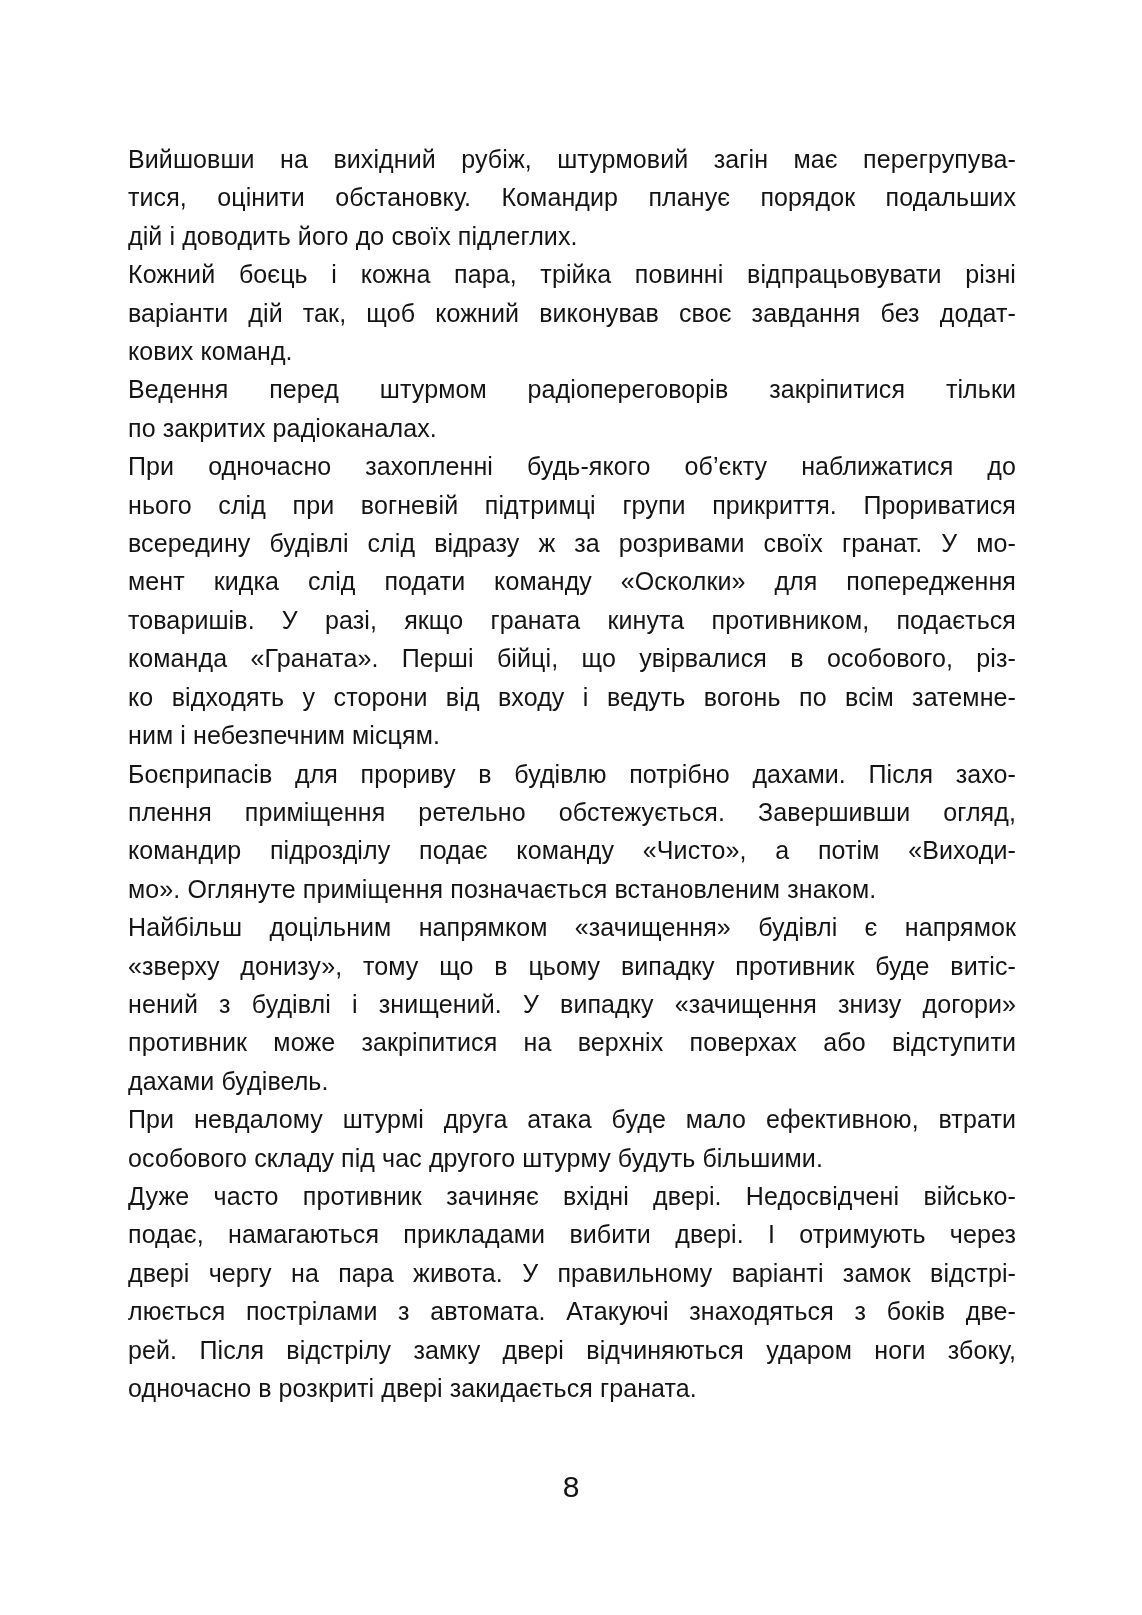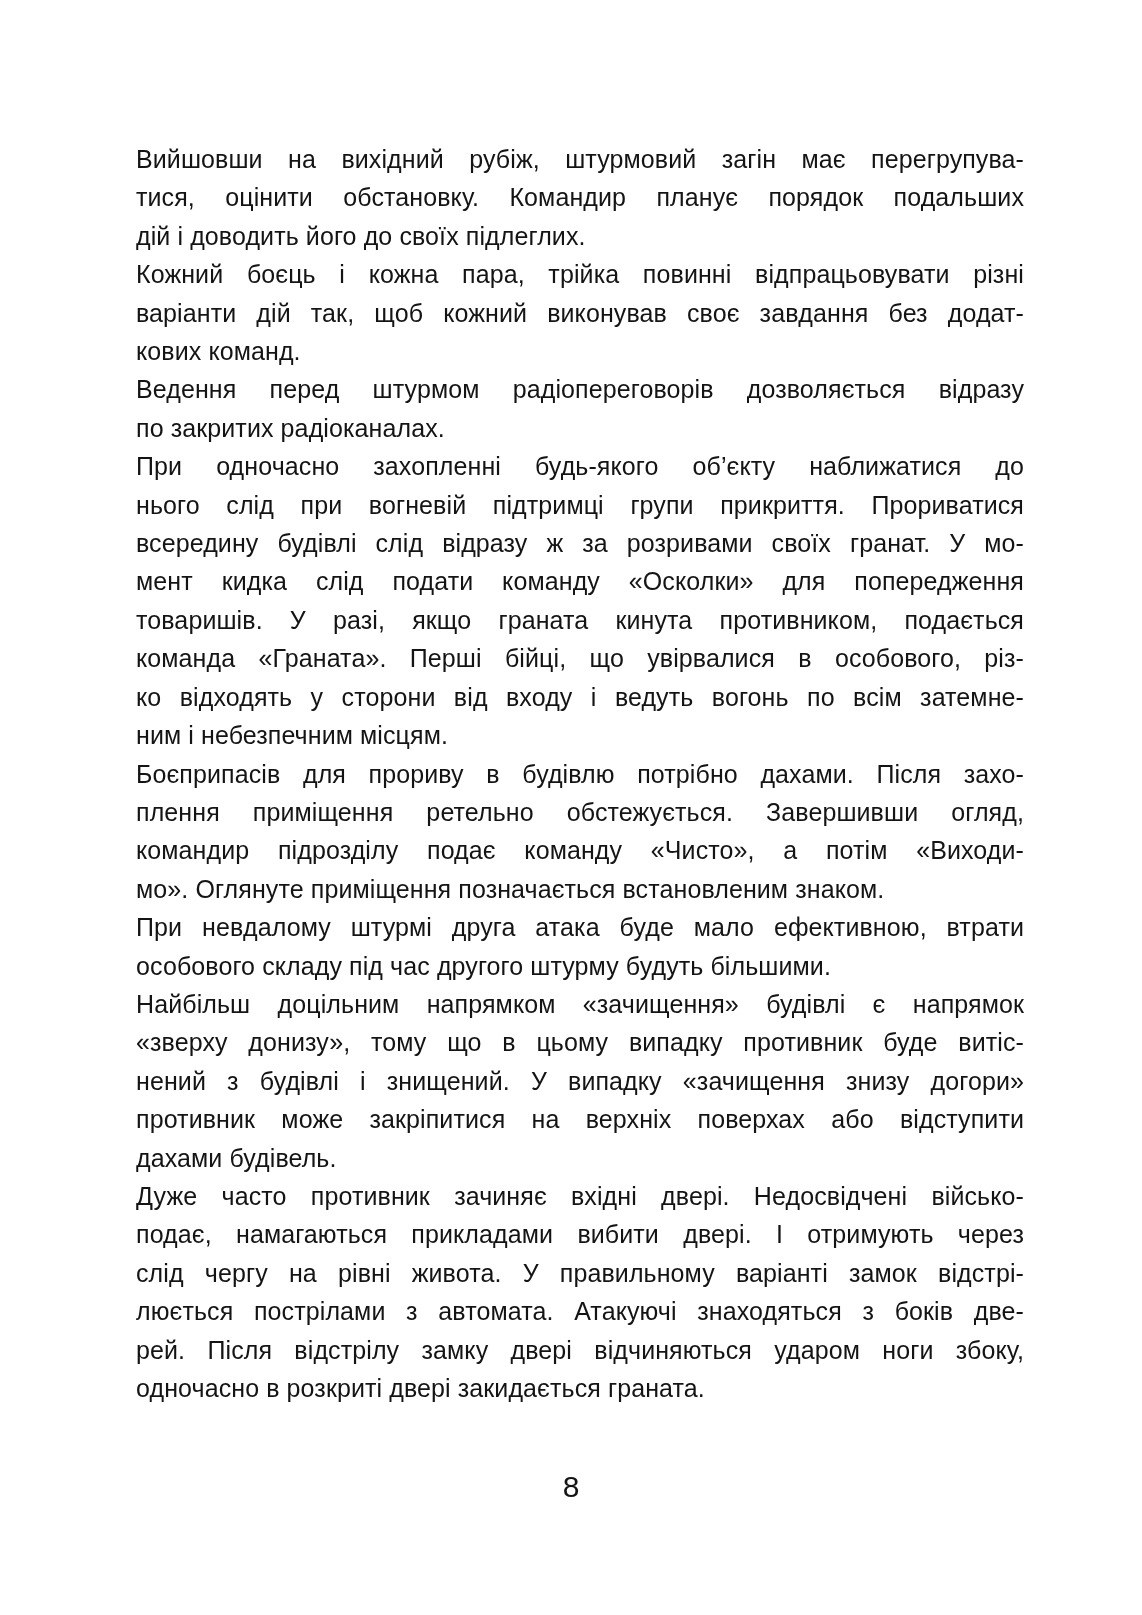--- a/index.html
+++ b/index.html
@@ -12,21 +12,21 @@
     width: 1142px;
     height: 1615px;
     background: #ffffff;
     color: #141414;
     font-family: "Liberation Sans", "DejaVu Sans", sans-serif;
     overflow: hidden;
   }
   .text-block {
     position: absolute;
     top: 140px;
-    left: 136px;
+    left: 128px;
     width: 888px;
     font-size: 25px;
     line-height: 38.4px;
     letter-spacing: 0.1px;
   }
   .paragraph {
     margin: 0;
     padding: 0;
   }
   .line {
@@ -56,53 +56,53 @@
         <div class="line">Вийшовши на вихідний рубіж, штурмовий загін має перегрупува-</div>
         <div class="line">тися, оцінити обстановку. Командир планує порядок подальших</div>
         <div class="line last">дій і доводить його до своїх підлеглих.</div>
       </div>
       <div class="paragraph">
         <div class="line">Кожний боєць і кожна пара, трійка повинні відпрацьовувати різні</div>
         <div class="line">варіанти дій так, щоб кожний виконував своє завдання без додат-</div>
         <div class="line last">кових команд.</div>
       </div>
       <div class="paragraph">
-        <div class="line">Ведення перед штурмом радіопереговорів дозволяється відразу</div>
+        <div class="line">Ведення перед штурмом радіопереговорів закріпитися тільки</div>
         <div class="line last">по закритих радіоканалах.</div>
       </div>
       <div class="paragraph">
         <div class="line">При одночасно захопленні будь-якого об’єкту наближатися до</div>
         <div class="line">нього слід при вогневій підтримці групи прикриття. Прориватися</div>
         <div class="line">всередину будівлі слід відразу ж за розривами своїх гранат. У мо-</div>
         <div class="line">мент кидка слід подати команду «Осколки» для попередження</div>
         <div class="line">товаришів. У разі, якщо граната кинута противником, подається</div>
         <div class="line">команда «Граната». Перші бійці, що увірвалися в особового, різ-</div>
         <div class="line">ко відходять у сторони від входу і ведуть вогонь по всім затемне-</div>
         <div class="line last">ним і небезпечним місцям.</div>
       </div>
       <div class="paragraph">
         <div class="line">Боєприпасів для прориву в будівлю потрібно дахами. Після захо-</div>
         <div class="line">плення приміщення ретельно обстежується. Завершивши огляд,</div>
         <div class="line">командир підрозділу подає команду «Чисто», а потім «Виходи-</div>
         <div class="line last">мо». Оглянуте приміщення позначається встановленим знаком.</div>
       </div>
       <div class="paragraph">
-        <div class="line">При невдалому штурмі друга атака буде мало ефективною, втрати</div>
-        <div class="line last">особового складу під час другого штурму будуть більшими.</div>
-      </div>
-      <div class="paragraph">
         <div class="line">Найбільш доцільним напрямком «зачищення» будівлі є напрямок</div>
         <div class="line">«зверху донизу», тому що в цьому випадку противник буде витіс-</div>
         <div class="line">нений з будівлі і знищений. У випадку «зачищення знизу догори»</div>
         <div class="line">противник може закріпитися на верхніх поверхах або відступити</div>
         <div class="line last">дахами будівель.</div>
       </div>
       <div class="paragraph">
+        <div class="line">При невдалому штурмі друга атака буде мало ефективною, втрати</div>
+        <div class="line last">особового складу під час другого штурму будуть більшими.</div>
+      </div>
+      <div class="paragraph">
         <div class="line">Дуже часто противник зачиняє вхідні двері. Недосвідчені військо-</div>
         <div class="line">подає, намагаються прикладами вибити двері. І отримують через</div>
-        <div class="line">слід чергу на рівні живота. У правильному варіанті замок відстрі-</div>
+        <div class="line">двері чергу на пара живота. У правильному варіанті замок відстрі-</div>
         <div class="line">люється пострілами з автомата. Атакуючі знаходяться з боків две-</div>
         <div class="line">рей. Після відстрілу замку двері відчиняються ударом ноги збоку,</div>
         <div class="line last">одночасно в розкриті двері закидається граната.</div>
       </div>
     </div>
   <div class="page-number">8</div>
 </div>
 
 </body></html>

